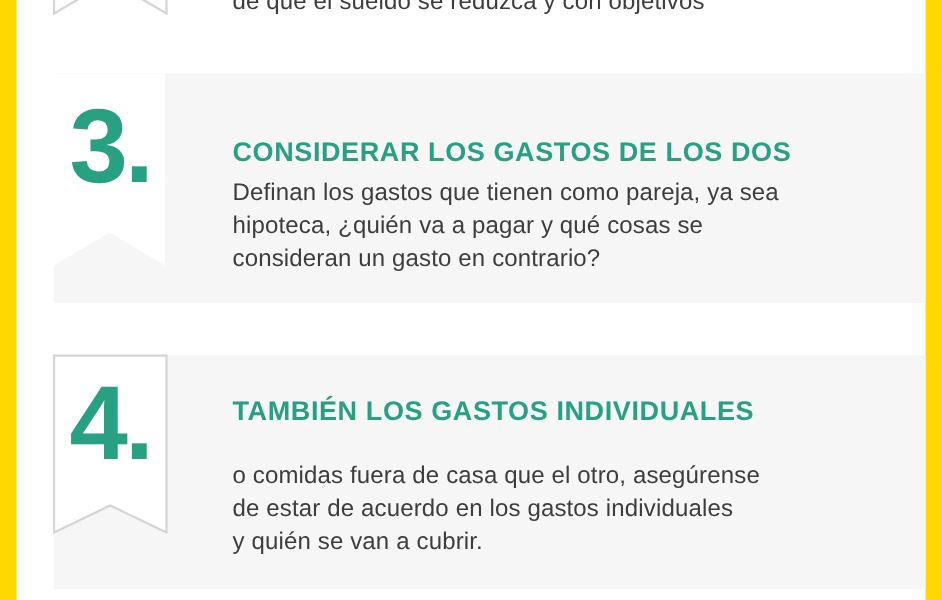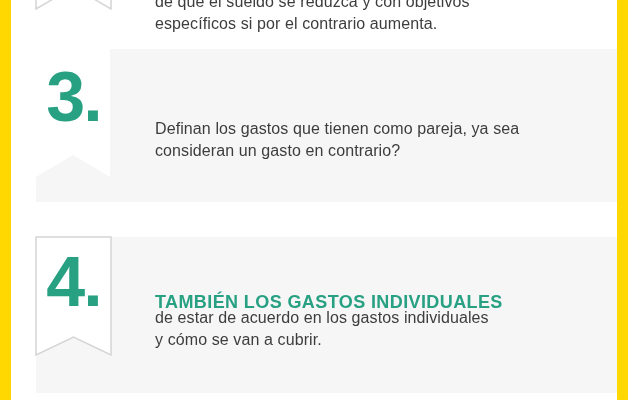--- a/index.html
+++ b/index.html
@@ -31,21 +31,21 @@
   }
   .big-number.s3 { top:62px; }
   .big-number.s4 { top:247px; }
 
   .sec-title {
     position:absolute; left:155px; width:460px;
     font-size:18px; font-weight:bold; letter-spacing:0.4px;
     color:var(--teal,#28a183); white-space:nowrap;
   }
   .sec-title.s3 { top:91px; }
-  .sec-title.s4 { top:292px; }
+  .sec-title.s4 { top:264px; }
 
   .sec-body {
     position:absolute; left:155px; width:460px;
     font-size:16px; line-height:22px; color:var(--body,#3d3d3d);
     letter-spacing:0.1px;
   }
   .sec-body div { white-space:nowrap; }
   .sec-body.s2 { top:-9px; }
   .sec-body.s3 { top:118px; }
   .sec-body.s4 { top:307px; }
@@ -59,35 +59,37 @@
   <div class="ybar right"></div>
 
   <div class="band s3"></div>
   <div class="band s4"></div>
 
   <svg class="ribbon s2" width="77" height="130">
     <polygon points="1,1 76,1 76,129 38.5,107 1,129" fill="#ffffff" stroke="#d5d5d5" stroke-width="1.5"></polygon>
   </svg>
   <div class="sec-body s2">
     <div>de que el sueldo se reduzca y con objetivos</div>
-    <div>específicos si por el contrario aumenta.</div>
   </div>
 
   <svg class="ribbon s3" width="74" height="128">
     <polygon points="0,0 74,0 74,128 37,106 0,128" fill="#ffffff"></polygon>
   </svg>
   <div class="big-number s3">3.</div>
+  <div class="sec-title s3">CONSIDERAR LOS GASTOS DE LOS DOS</div>
   <div class="sec-body s3">
     <div>Definan los gastos que tienen como pareja, ya sea</div>
+    <div>hipoteca, ¿quién va a pagar y qué cosas se</div>
     <div>consideran un gasto en contrario?</div>
   </div>
 
   <svg class="ribbon s4" width="77" height="120">
     <polygon points="1,1 76,1 76,119 38.5,101 1,119" fill="#ffffff" stroke="#d5d5d5" stroke-width="1.5"></polygon>
   </svg>
   <div class="big-number s4">4.</div>
   <div class="sec-title s4">TAMBIÉN LOS GASTOS INDIVIDUALES</div>
   <div class="sec-body s4">
+    <div>o comidas fuera de casa que el otro, asegúrense</div>
     <div>de estar de acuerdo en los gastos individuales</div>
-    <div>y cómo se van a cubrir.</div>
+    <div>y quién se van a cubrir.</div>
   </div>
 
 </div>
 
 </body></html>

